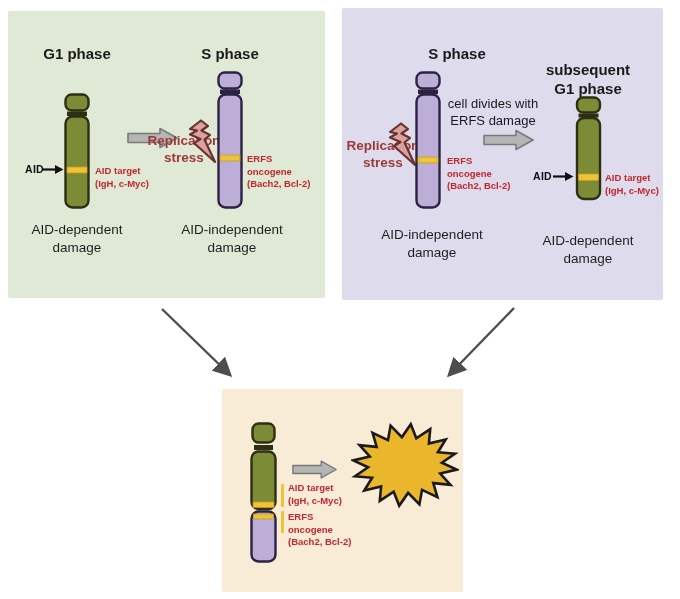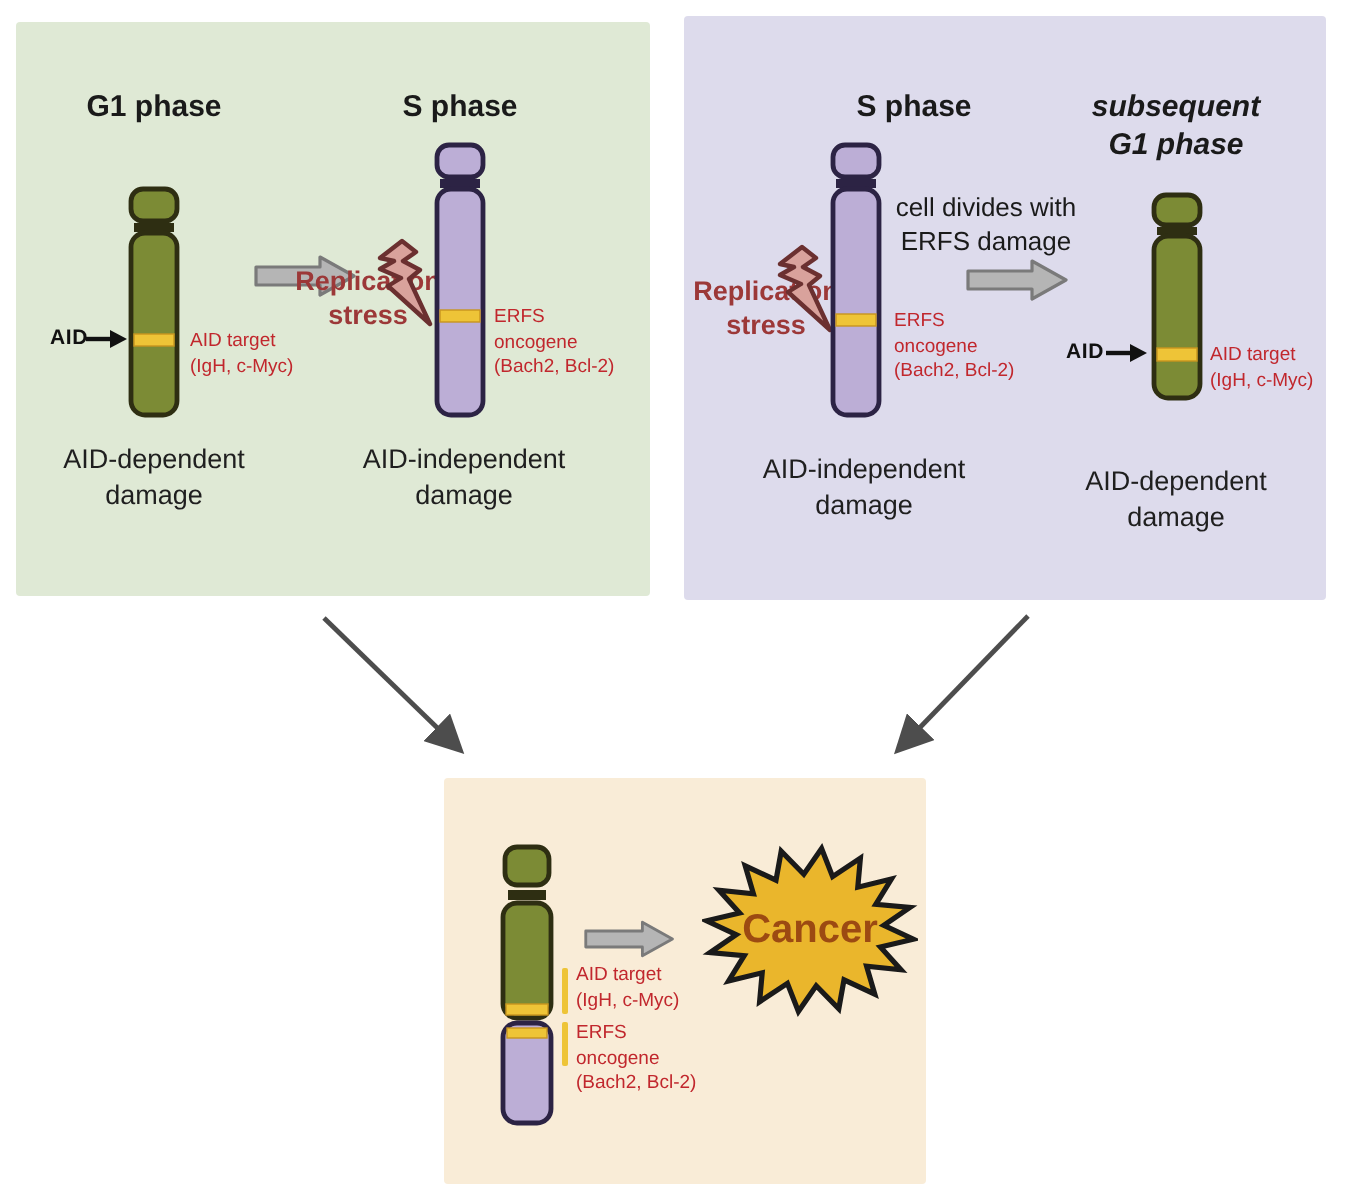--- a/index.html
+++ b/index.html
@@ -8,21 +8,21 @@
     font-family:"Liberation Sans", sans-serif;overflow:hidden;
   }
   .panel{position:absolute;border-radius:2px;}
   #panel-top-left{left:8px;top:11px;width:317px;height:287px;background:var(--panel-left-bg,#dfe9d5);}
   #panel-top-right{left:342px;top:8px;width:321px;height:292px;background:var(--panel-right-bg,#dddbec);}
   #panel-bottom{left:222px;top:389px;width:241px;height:203px;background:var(--panel-bottom-bg,#f9ecd7);}
   .abs{position:absolute;}
   .phase-title{font-size:15px;font-weight:bold;color:#1a1a1a;text-align:center;white-space:pre-line;line-height:1.28;}
   .caption{font-size:13.5px;color:#1f1f1f;text-align:center;white-space:pre-line;line-height:1.32;}
   .stress{font-size:13.5px;font-weight:bold;color:var(--stress-red,#9c3838);text-align:center;white-space:pre-line;line-height:1.25;margin-top:45px;}
-  .red-label{font-size:9.5px;font-weight:normal;color:var(--label-red,#c1272d);white-space:pre-line;line-height:1.32;}
+  .red-label{font-size:9.5px;font-weight:bold;color:var(--label-red,#c1272d);white-space:pre-line;line-height:1.32;}
   .aid-label{font-size:10.5px;font-weight:bold;color:#111;letter-spacing:.3px;}
   .note{font-size:13px;color:#1a1a1a;text-align:center;white-space:pre-line;line-height:1.3;}
   .cancer-text{font-size:20px;font-weight:600;color:var(--cancer-text,#9c4a12);}
   .bracket{background:var(--band-yellow,#eec437);border-radius:1px;}
   svg{display:block;}
   .chr-green{fill:var(--chromosome-green,#7c8b35);stroke:var(--chromosome-green-outline,#2e2e12);stroke-width:2.4;}
   .chr-green-dark{fill:var(--chromosome-green-outline,#2e2e12);}
   .chr-purple{fill:var(--chromosome-purple,#bcaed6);stroke:var(--chromosome-purple-outline,#2c2344);stroke-width:2.4;}
   .chr-purple-dark{fill:var(--chromosome-purple-outline,#2c2344);}
   .chr-band{fill:var(--band-yellow,#eec437);stroke:#c8951f;stroke-width:.7;}
@@ -78,21 +78,21 @@
   <div class="abs red-label" style="left:247px;top:153px;">ERFS
 oncogene
 (Bach2, Bcl-2)</div>
 
   <div class="abs caption" style="left:7px;top:221px;width:140px;">AID-dependent
 damage</div>
   <div class="abs caption" style="left:162px;top:221px;width:140px;">AID-independent
 damage</div>
 
   <div class="abs phase-title" style="left:407px;top:44px;width:100px;">S phase</div>
-  <div class="abs phase-title" style="left:528px;top:44px;width:120px;font-style:italic;">subsequent
+  <div class="abs phase-title" style="left:528px;top:60px;width:120px;">subsequent
 G1 phase</div>
 
   <div class="abs stress" style="left:333px;top:93px;width:100px;">Replication
 stress</div>
   <svg class="abs" style="left:384px;top:122px;" width="34" height="46" viewBox="0 0 34 46">
     <polygon class="bolt" points="6,10 17,1.5 24,7 17.5,11.5 26,16 20.5,20.5 31,43 10,24 16.5,20 6,15.5 13,11.5"></polygon>
   </svg>
 
   <svg class="abs" style="left:414px;top:70px;" width="28" height="140" viewBox="0 0 28 140">
     <rect class="chr-purple" x="2.5" y="2.5" width="23" height="16" rx="6"></rect>
@@ -147,21 +147,20 @@
 oncogene
 (Bach2, Bcl-2)</div>
 
   <svg class="abs" style="left:292px;top:459px;" width="46" height="21" viewBox="0 0 52 22">
     <polygon class="blockarrow" points="1,6.5 33,6.5 33,1.5 50,11 33,20.5 33,15.5 1,15.5"></polygon>
   </svg>
 
   <svg class="abs" style="left:351px;top:421px;" width="108" height="88" viewBox="0 0 108 88">
     <polygon id="cancer-star" class="star" points="104.0,32.7 90.9,41.7 105.7,48.6 89.2,52.5 99.5,63.9 82.3,62.1 86.4,76.1 71.0,68.9 68.4,83.4 57.1,71.9 48.2,84.7 42.7,70.7 28.8,79.9 30.1,65.4 13.3,69.5 21.1,56.8 4.0,55.3 17.1,46.3 2.3,39.4 18.8,35.5 8.5,24.1 25.7,25.9 21.6,11.9 37.0,19.1 39.6,4.6 50.9,16.1 59.8,3.3 65.3,17.3 79.2,8.1 77.9,22.6 94.7,18.5 86.9,31.2"></polygon>
   </svg>
-  <div class="abs flex-center cancer-text" style="left:351px;top:421px;width:108px;height:88px;">Cancer</div>
 
   <svg class="abs" style="left:0;top:0;pointer-events:none;" width="680" height="599" viewBox="0 0 680 599">
     <defs>
       <marker id="ah" viewBox="0 0 10 10" refX="7" refY="5" markerWidth="8" markerHeight="8" orient="auto-start-reverse">
         <path d="M0,0 L10,5 L0,10 z" fill="#4d4d4d"></path>
       </marker>
     </defs>
     <line class="connector" x1="162" y1="309" x2="228" y2="373" marker-end="url(#ah)"></line>
     <line class="connector" x1="514" y1="308" x2="451" y2="373" marker-end="url(#ah)"></line>
   </svg>

